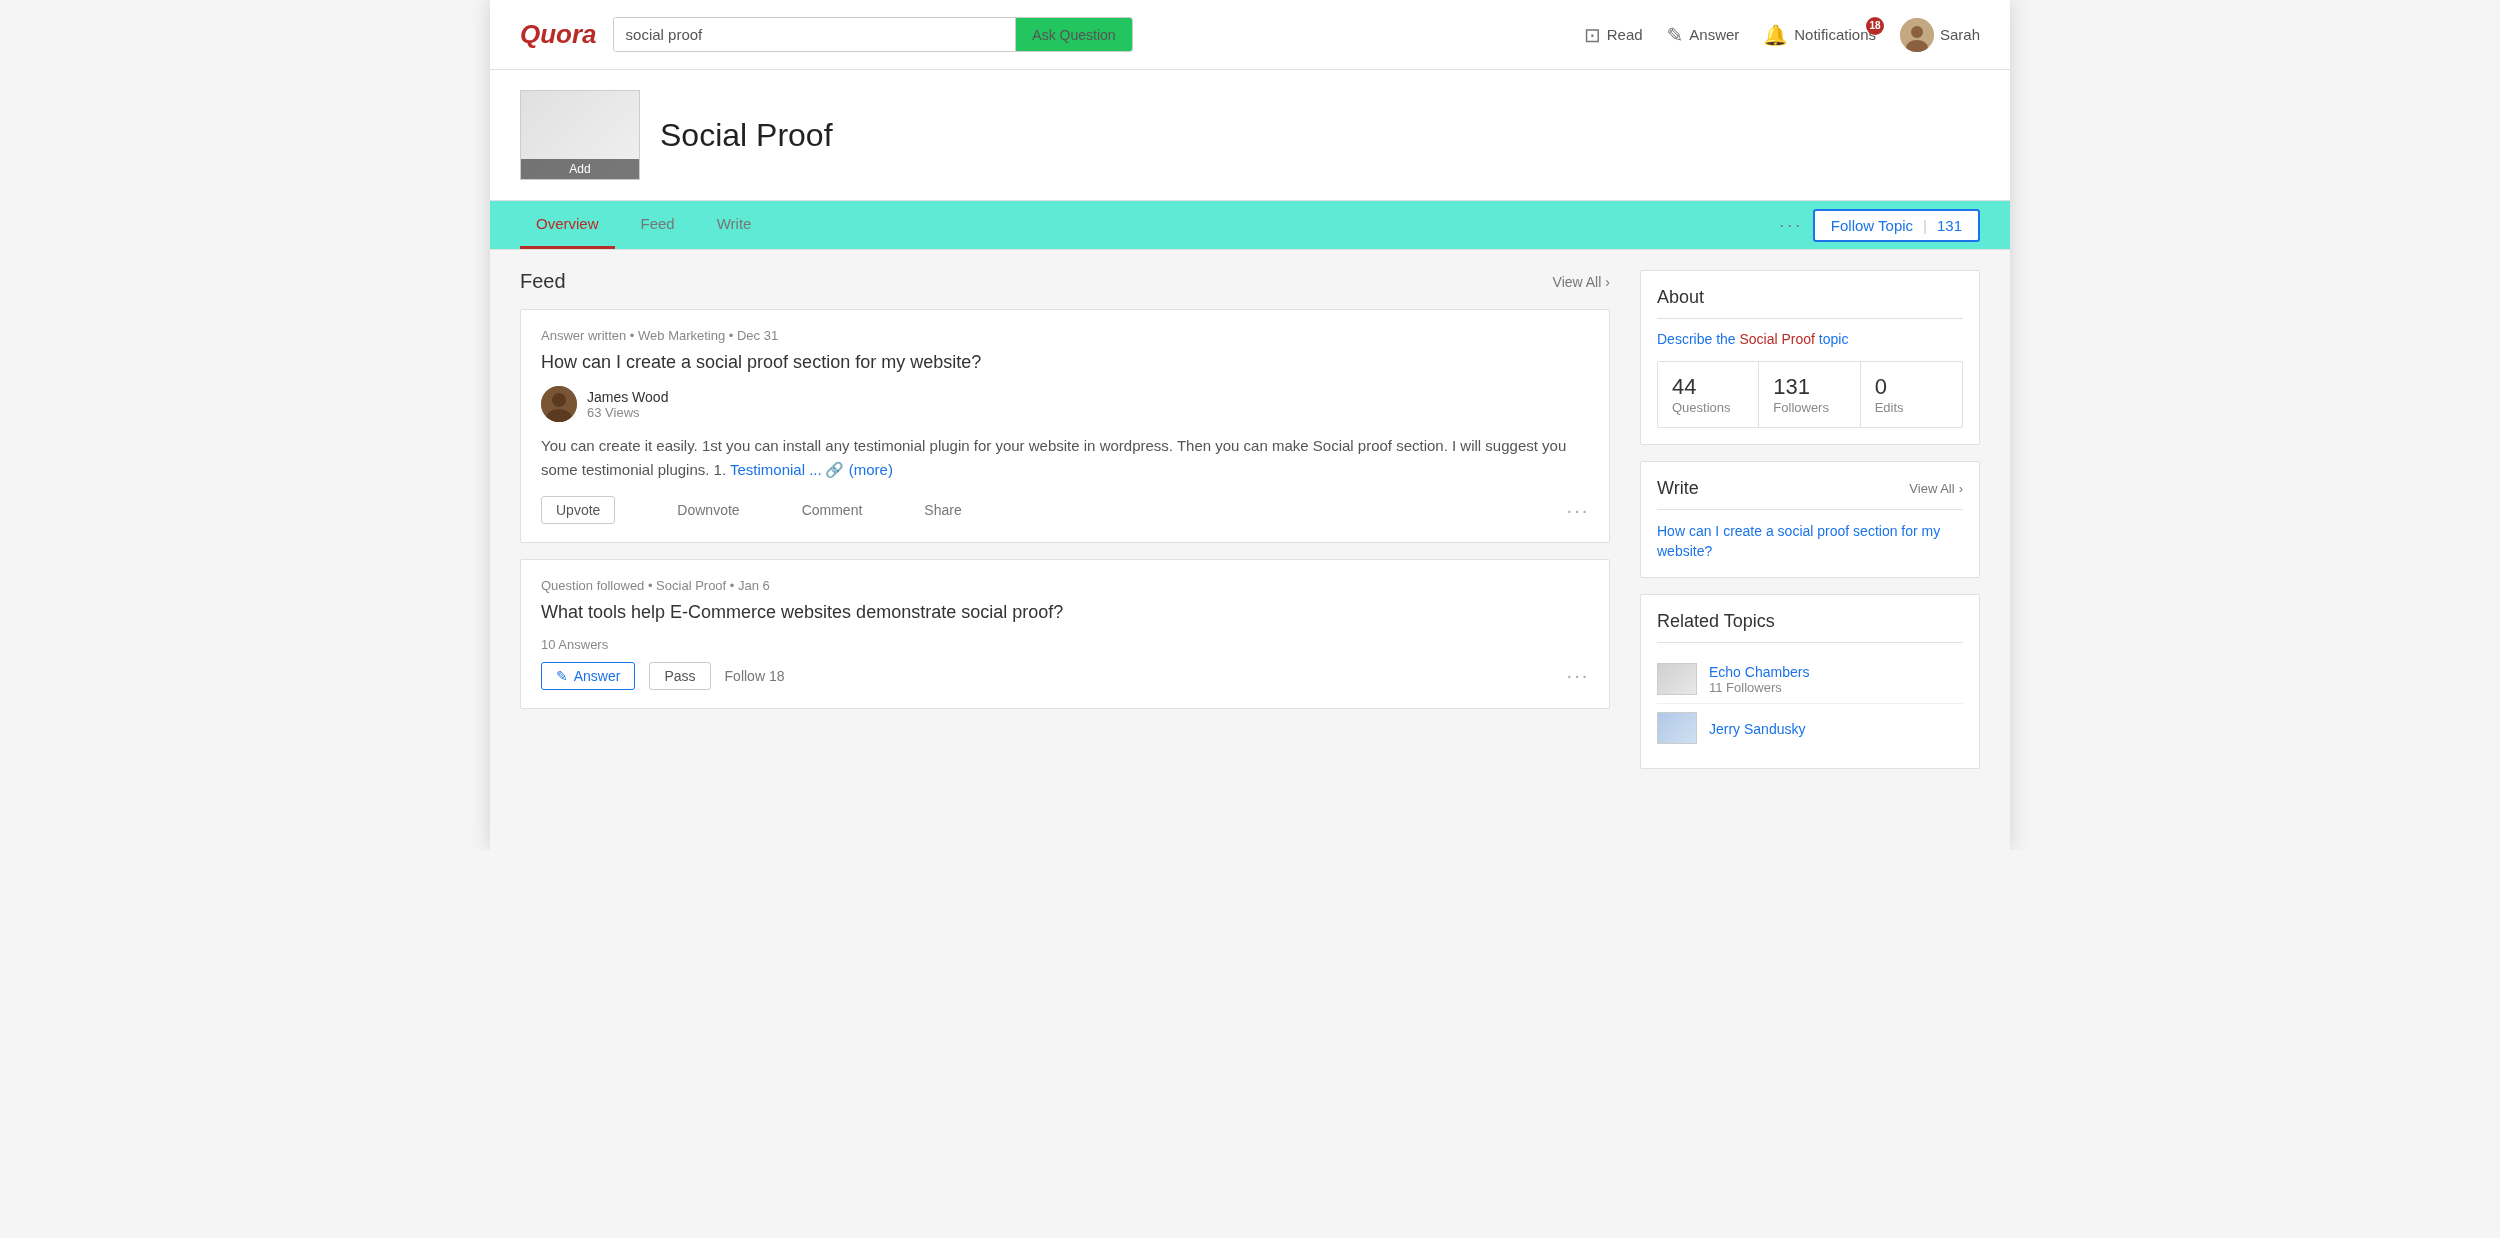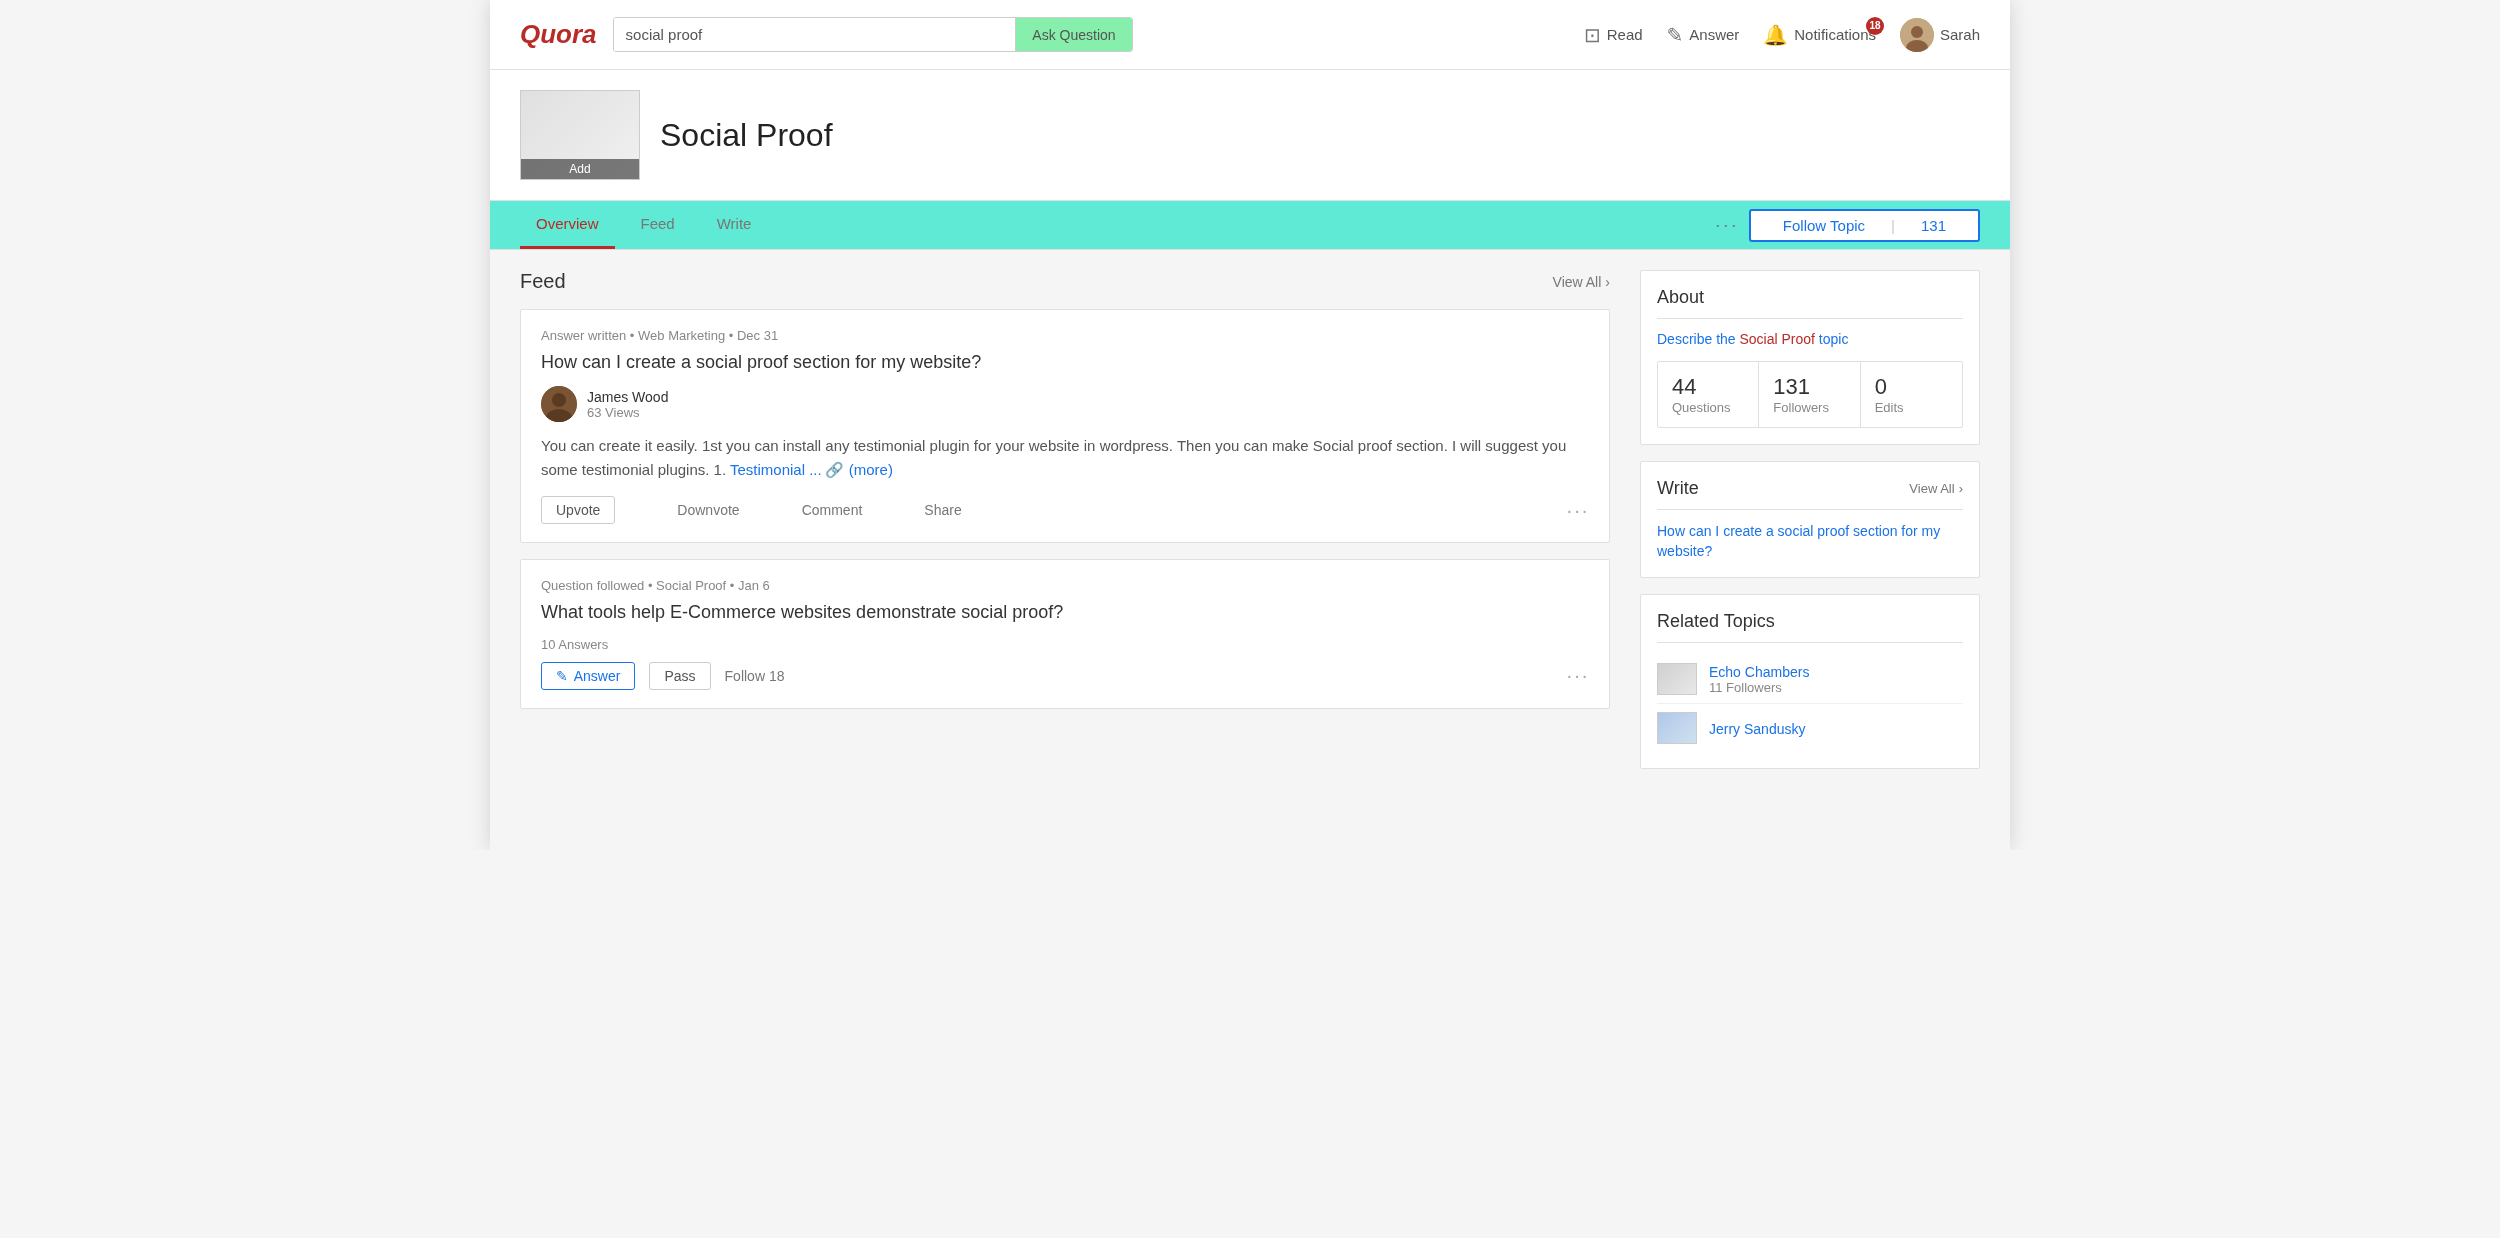--- a/index.html
+++ b/index.html
@@ -5,42 +5,42 @@
     * { box-sizing: border-box; margin: 0; padding: 0; }
     body { font-family: -apple-system, BlinkMacSystemFont, 'Segoe UI', Helvetica, Arial, sans-serif; background: #f5f5f5; font-size: 15px; color: #333; }
 
     .outer-wrapper { background: #fff; max-width: 1520px; margin: 0 auto; box-shadow: 0 0 20px rgba(0,0,0,0.15); min-height: 780px; }
 
     
     .header { background: #fff; border-bottom: 1px solid #e0e0e0; padding: 13px 30px; display: flex; align-items: center; height: 70px; gap: 16px; }
     .logo { color: #b92b27; font-size: 26px; font-weight: bold; font-style: italic; flex-shrink: 0; cursor: pointer; }
     .search-bar { display: flex; flex: 1; max-width: 520px; border: 1px solid #ccc; border-radius: 3px; overflow: hidden; }
     .search-input { flex: 1; padding: 8px 12px; border: none; outline: none; font-size: 15px; color: #555; }
-    .ask-btn { background: #86efac; border: none; border-left: 1px solid #ccc; padding: 8px 16px; font-size: 14px; color: #555; cursor: pointer; white-space: nowrap; }
+    .ask-btn { background: #22c55e; border: none; border-left: 1px solid #ccc; padding: 8px 16px; font-size: 14px; color: #555; cursor: pointer; white-space: nowrap; }
     .nav-actions { display: flex; align-items: center; gap: 24px; margin-left: auto; }
     .nav-item { display: flex; align-items: center; gap: 6px; color: #555; font-size: 15px; cursor: pointer; text-decoration: none; position: relative; }
     .nav-icon { font-size: 20px; color: #777; }
     .notif-badge { background: #b92b27; color: #fff; border-radius: 50%; font-size: 10px; width: 18px; height: 18px; display: flex; align-items: center; justify-content: center; position: absolute; top: -6px; right: -8px; font-weight: bold; }
     .avatar { width: 34px; height: 34px; border-radius: 50%; background: #c9a87c; display: flex; align-items: center; justify-content: center; font-size: 13px; font-weight: bold; color: #fff; overflow: hidden; }
 
     
     .topic-header { background: #fff; padding: 20px 30px 0 30px; border-bottom: 1px solid #e0e0e0; }
     .topic-hero { display: flex; align-items: center; gap: 20px; padding-bottom: 20px; }
     .topic-image { width: 120px; height: 90px; background: #e8e8e8; border: 1px solid #ccc; position: relative; display: flex; flex-direction: column; align-items: center; justify-content: flex-end; }
     .topic-image-inner { width: 100%; height: 100%; background: linear-gradient(135deg, #e0e0e0, #f0f0f0); }
     .add-label { background: rgba(0,0,0,0.5); color: #fff; font-size: 12px; padding: 3px 10px; width: 100%; text-align: center; position: absolute; bottom: 0; cursor: pointer; }
     .topic-title { font-size: 32px; font-weight: normal; color: #222; }
 
     
     .tabs { display: flex; align-items: center; padding: 0 30px; background: #5eead4; border-bottom: 1px solid #e0e0e0; }
     .tab { padding: 14px 16px; font-size: 15px; color: #777; cursor: pointer; border-bottom: 3px solid transparent; margin-right: 10px; }
     .tab.active { color: #b92b27; border-bottom: 3px solid #b92b27; font-weight: 500; }
     .tabs-spacer { flex: 1; }
     .more-btn { padding: 6px 10px; color: #777; cursor: pointer; font-size: 18px; letter-spacing: 2px; }
-    .follow-topic-btn { border: 2px solid #1a73e8; border-radius: 3px; padding: 6px 32px; color: #1a73e8; font-size: 15px; font-weight: 500; cursor: pointer; background: #fff; display: flex; align-items: center; gap: 16px; }
+    .follow-topic-btn { border: 2px solid #1a73e8; border-radius: 3px; padding: 6px 16px; color: #1a73e8; font-size: 15px; font-weight: 500; cursor: pointer; background: #fff; display: flex; align-items: center; gap: 0; }
     .follow-topic-btn .divider { margin: 0 10px; color: #ccc; }
 
     
     .main-content { display: flex; padding: 20px 30px; gap: 30px; background: #f5f5f5; min-height: 600px; }
     .feed-section { flex: 1; min-width: 0; }
     .sidebar { width: 340px; flex-shrink: 0; }
 
     
     .feed-header { display: flex; align-items: center; justify-content: space-between; margin-bottom: 16px; }
     .feed-title { font-size: 20px; font-weight: 500; color: #333; }

